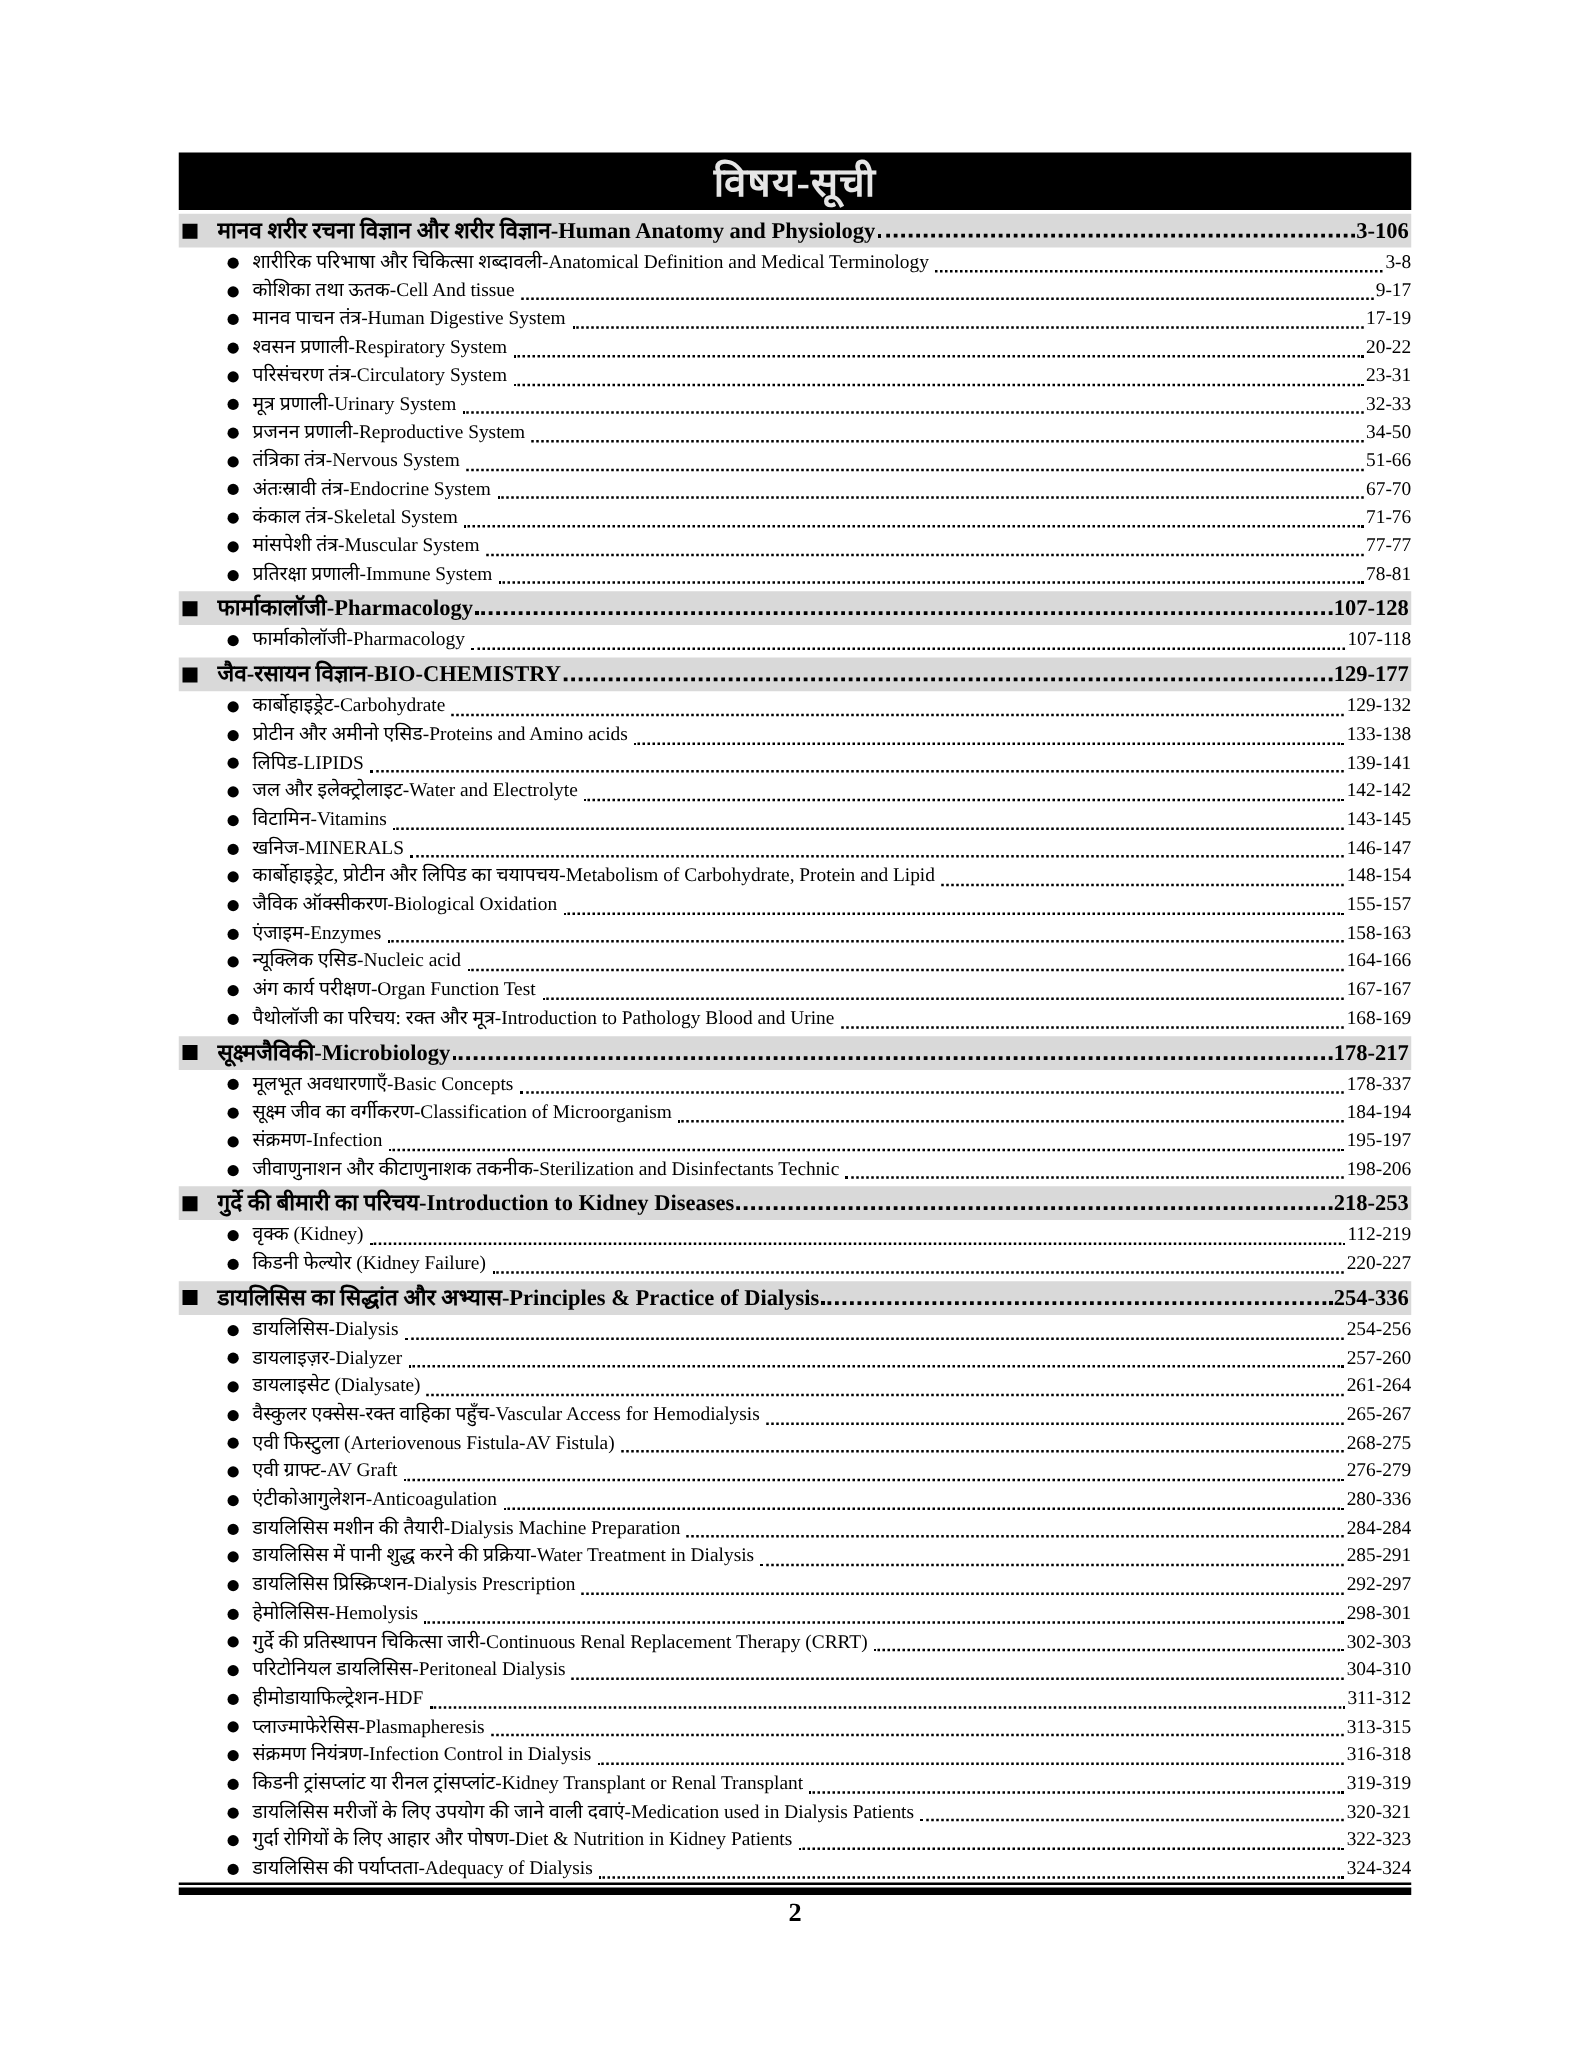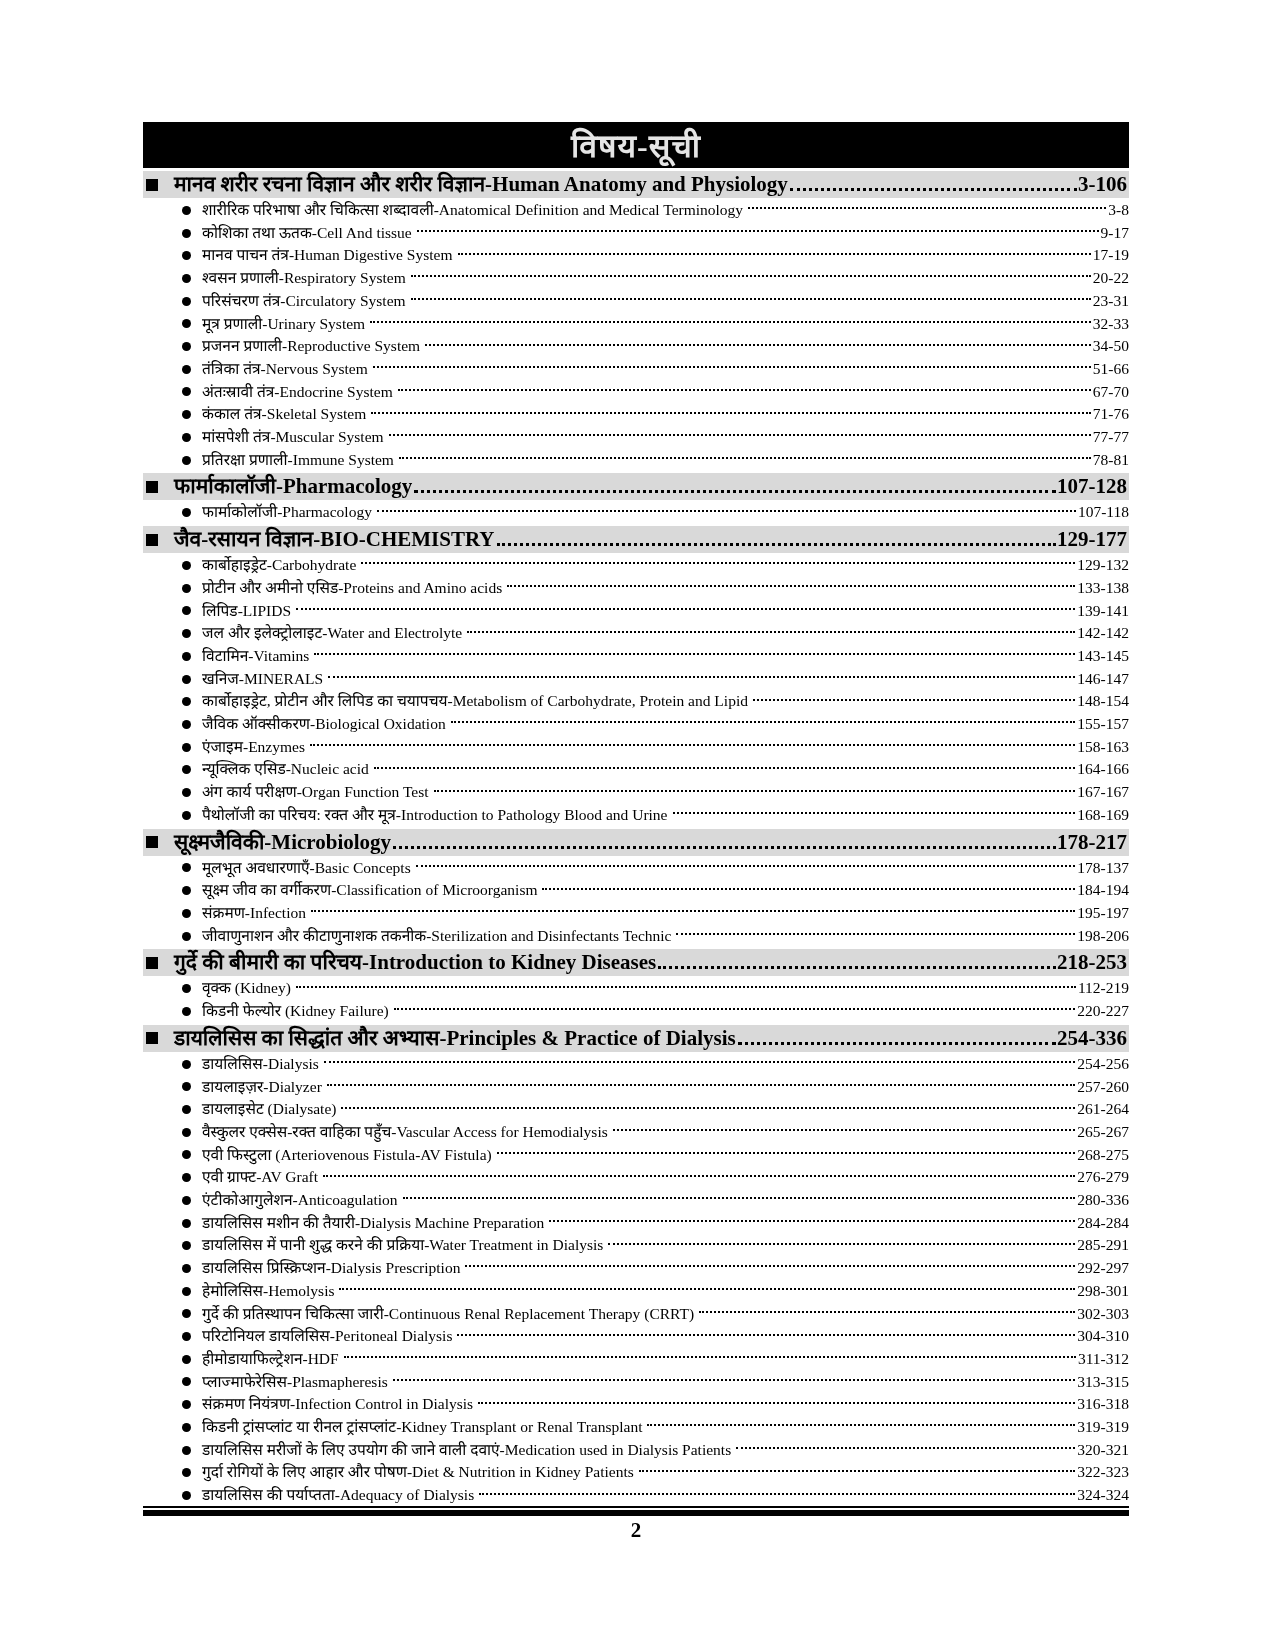--- a/index.html
+++ b/index.html
@@ -20,35 +20,35 @@
     background:var(--ink);color:#e5e5e5;text-align:center;
     height:46px;line-height:48px;font-size:32px;font-weight:bold;
     letter-spacing:1px;
   }
 
   .toc{margin-top:3px;}
 
   .section-row{
     display:flex;align-items:baseline;
     background:var(--section-bg);
-    font-weight:bold;font-size:21px;line-height:25px;
+    font-weight:bold;font-size:18px;line-height:25px;
     margin:2px 0 1px 0;padding:1px 2px 1px 0;
   }
   .sq{
     width:12px;height:12px;background:var(--ink);
     align-self:center;margin:0 16px 0 3px;flex:none;
   }
   .section-row .dots{
     flex:1;border-bottom:3px dotted var(--ink);
     margin:0 0 4px 2px;min-width:12px;
   }
   .section-row .pages{white-space:nowrap;padding-left:1px;}
 
   .item-row{
-    display:flex;align-items:center;
+    display:flex;align-items:flex-end;
     font-size:15.5px;line-height:22.7px;
   }
   .bullet{
     width:9px;height:9px;border-radius:50%;background:var(--ink);
     align-self:center;margin-left:39px;margin-right:11px;flex:none;
   }
   .label{white-space:nowrap;}
   .item-row .dots{
     flex:1;border-bottom:2px dotted var(--ink);
     margin:0 2px 4px 5px;min-width:12px;
@@ -242,21 +242,21 @@
         <div class="section-row">
           <span class="sq"></span>
           <span class="label">सूक्ष्मजैविकी-Microbiology</span>
           <span class="dots"></span>
           <span class="pages">178-217</span>
         </div>
         <div class="item-row">
           <span class="bullet"></span>
           <span class="label">मूलभूत अवधारणाएँ-Basic Concepts</span>
           <span class="dots"></span>
-          <span class="pages">178-137</span>
+          <span class="pages">178-337</span>
         </div>
         <div class="item-row">
           <span class="bullet"></span>
           <span class="label">सूक्ष्म जीव का वर्गीकरण-Classification of Microorganism</span>
           <span class="dots"></span>
           <span class="pages">184-194</span>
         </div>
         <div class="item-row">
           <span class="bullet"></span>
           <span class="label">संक्रमण-Infection</span>

